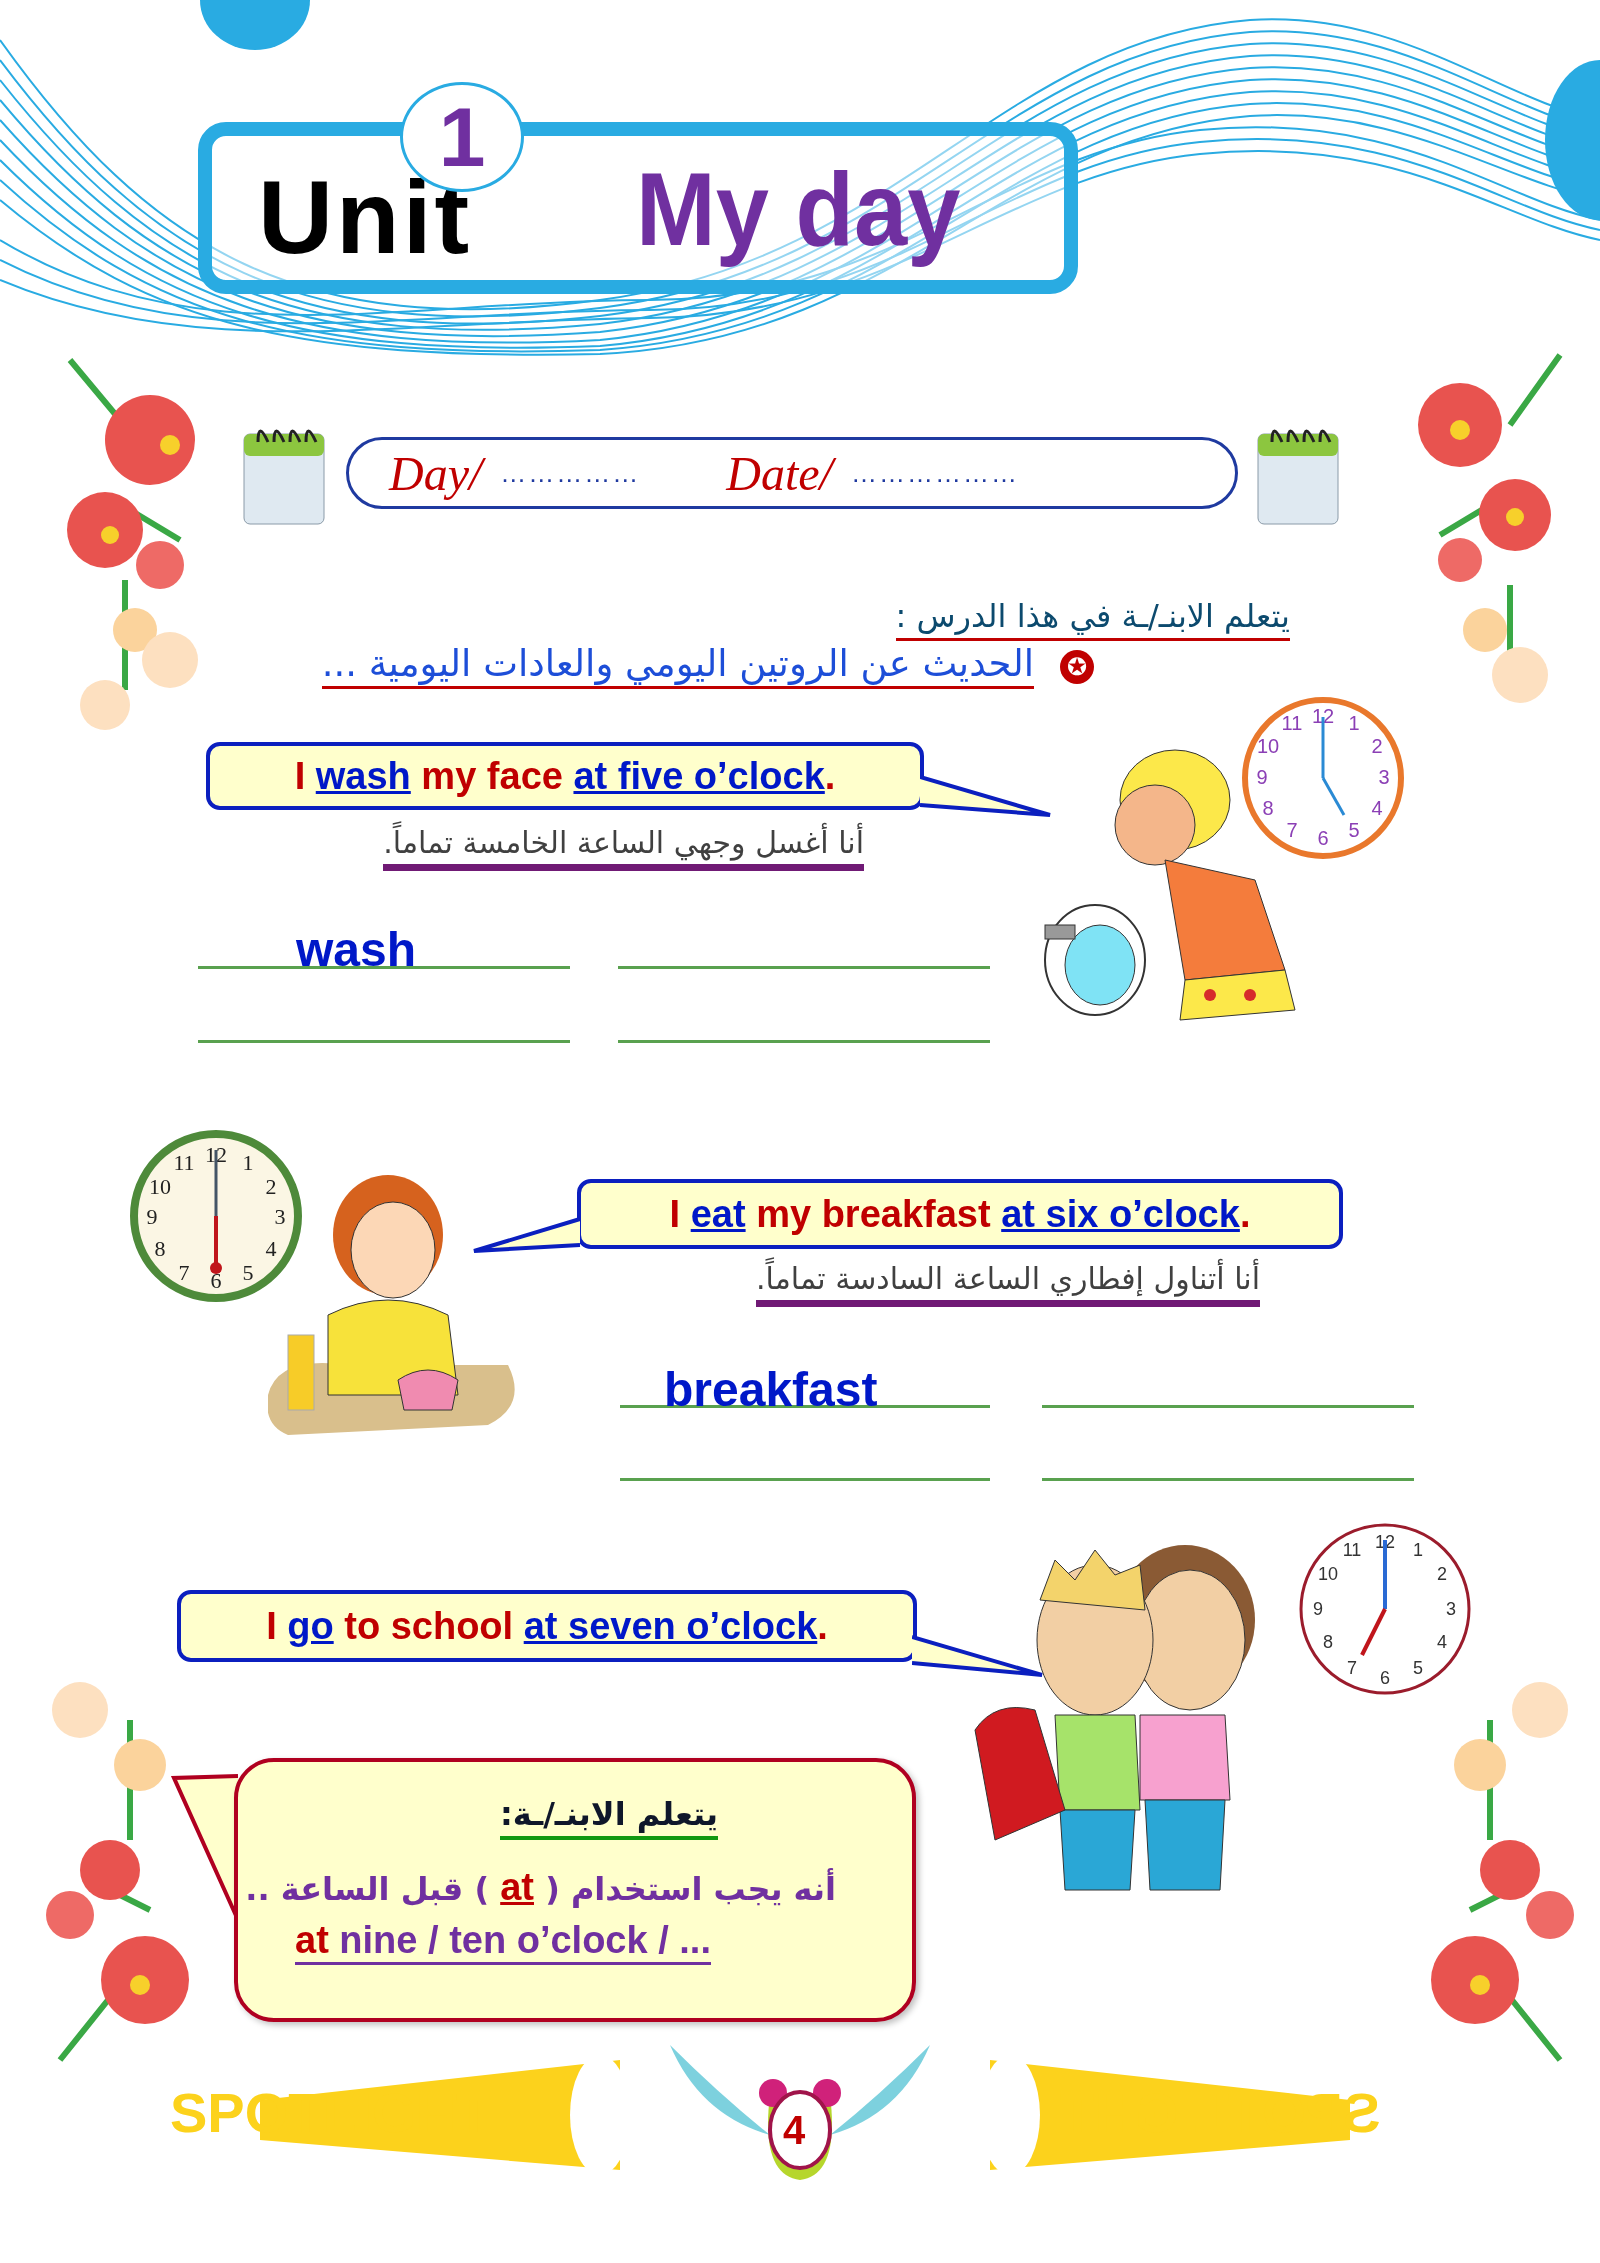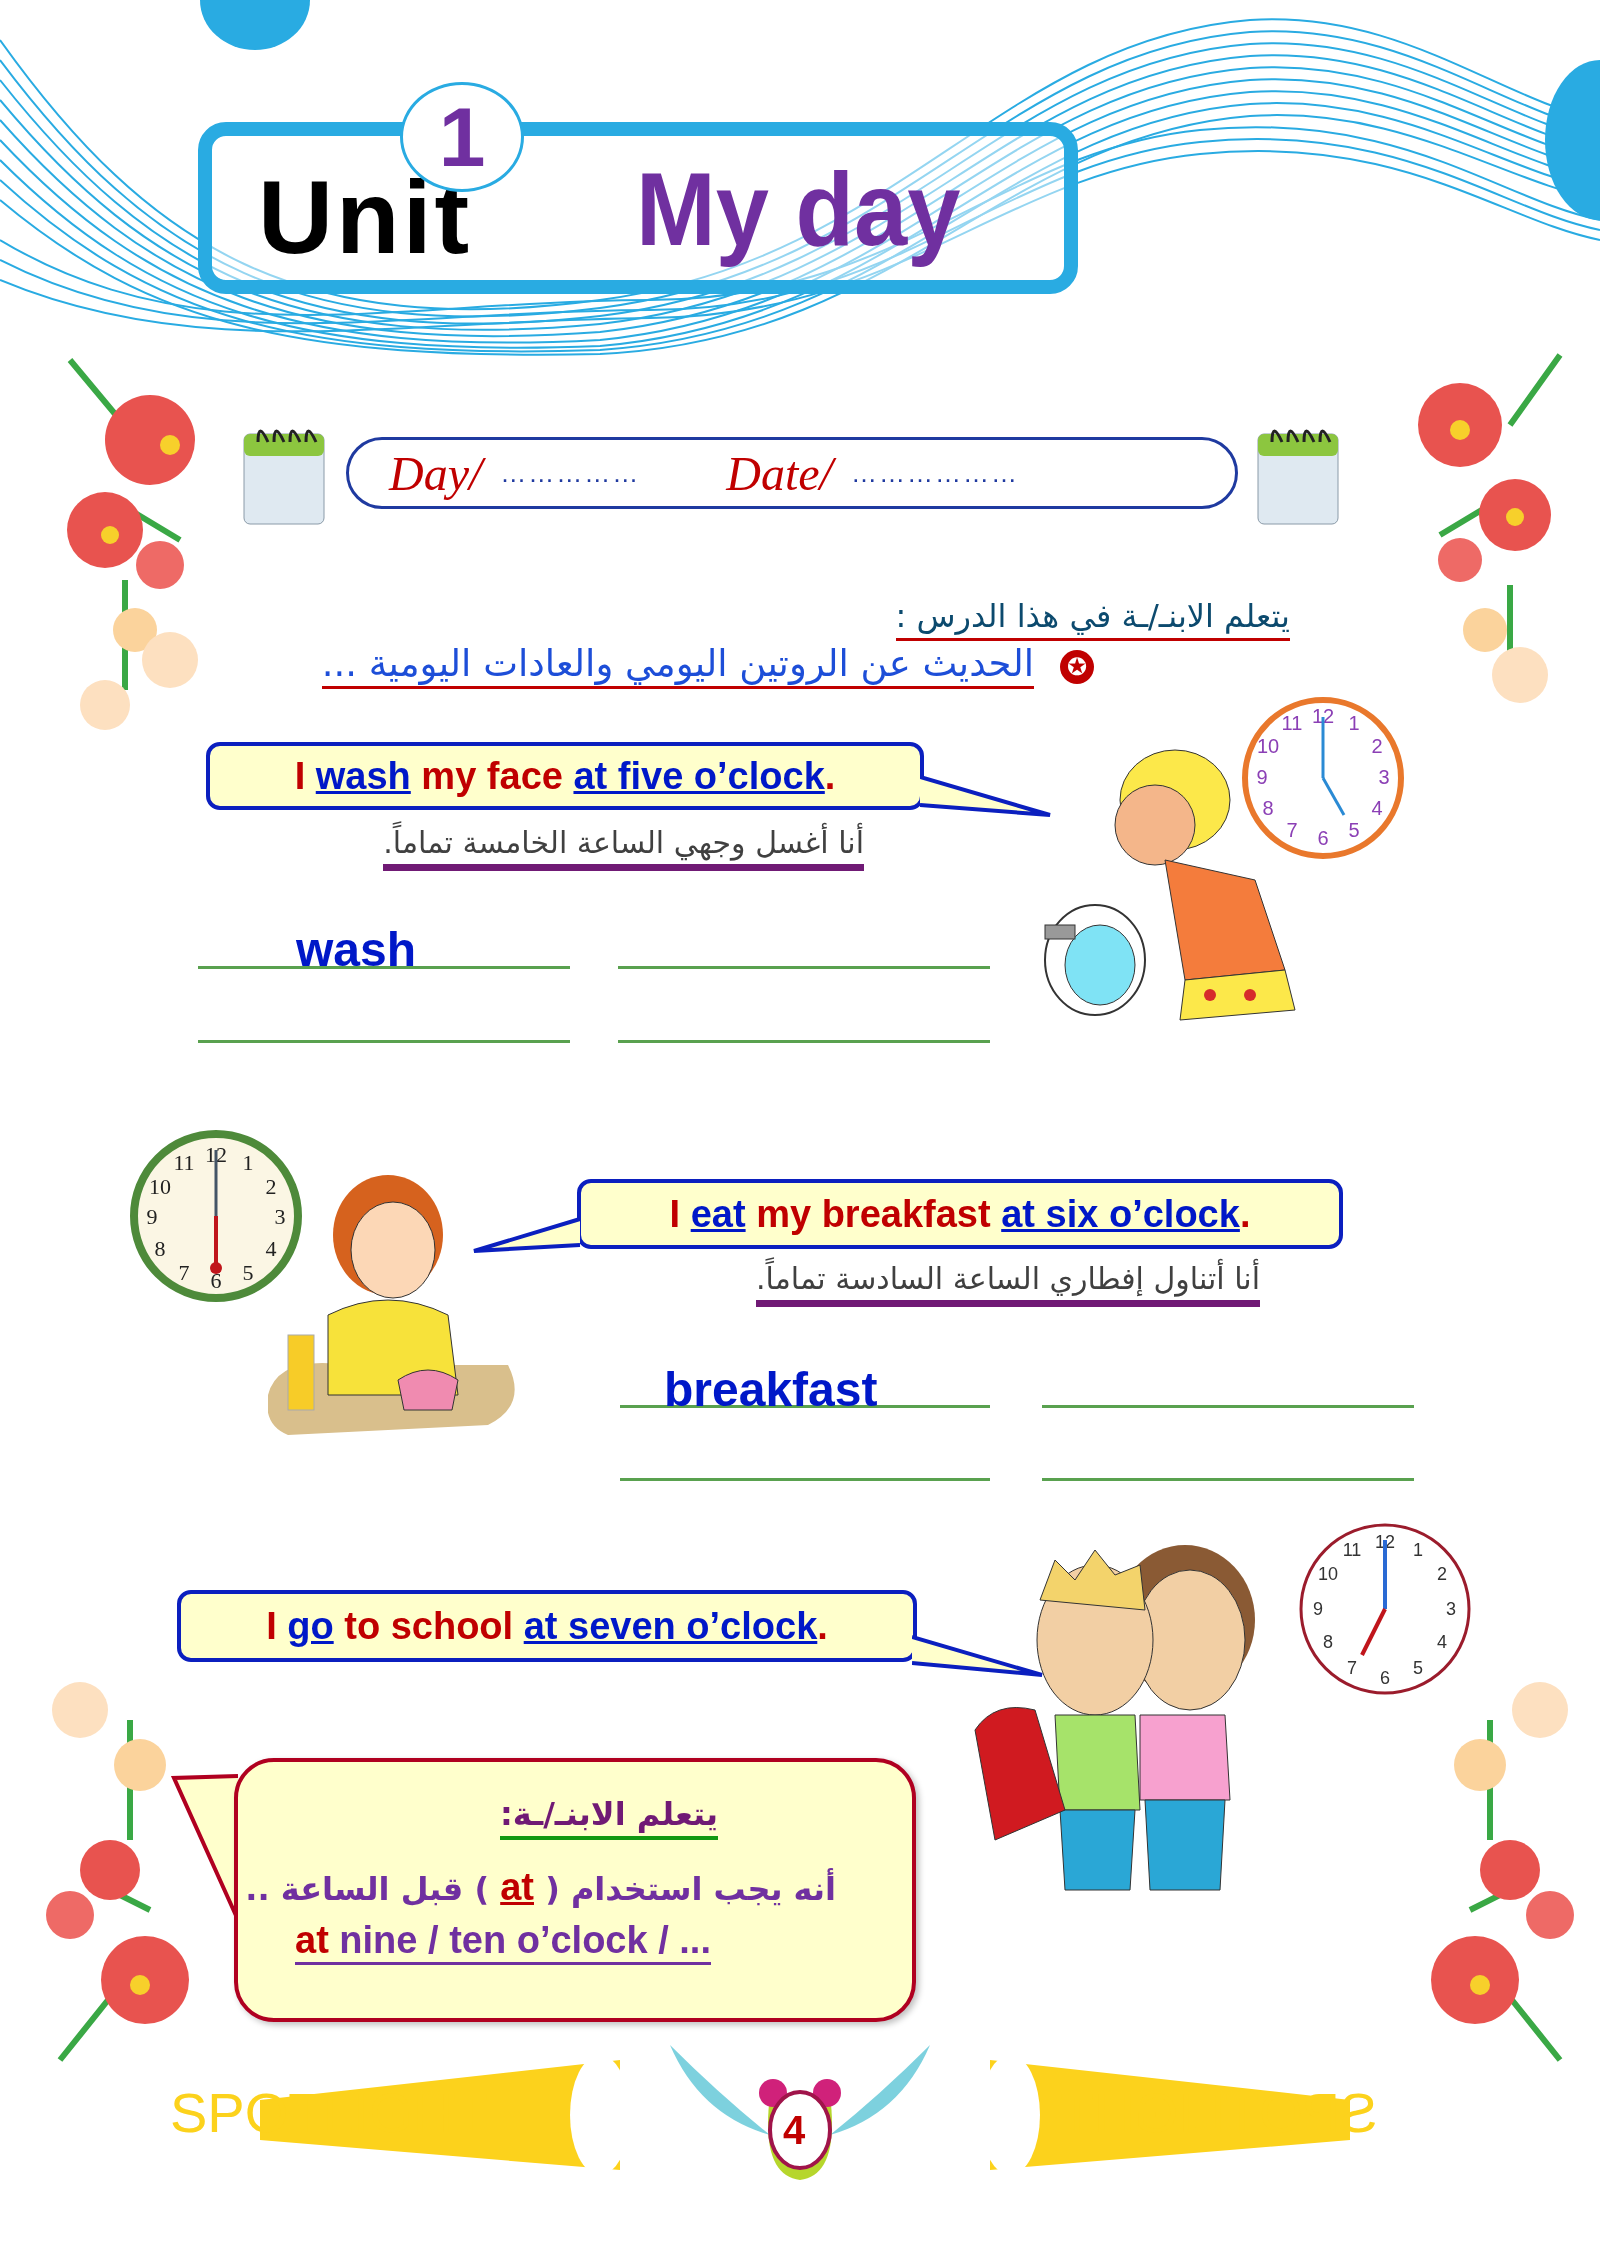--- a/index.html
+++ b/index.html
@@ -18,24 +18,24 @@
   .intro1{right:310px;top:594px;font-size:32px;color:#0c4a6e;border-bottom:3px solid #c00000;line-height:44px;}
   .intro2{right:566px;top:642px;font-size:37px;color:#1d4ed8;border-bottom:3px solid #c00000;line-height:44px;}
   .star-icon{left:1060px;top:650px;width:34px;height:34px;border-radius:50%;background:#c00000;color:#fff;display:flex;align-items:center;justify-content:center;font-size:24px;}
   .bubble{background:#ffffcc;border:4px solid #0b1fbf;border-radius:14px;box-sizing:border-box;display:flex;align-items:center;justify-content:center;font-weight:bold;font-size:38px;}
   .red{color:#c00000;}
   .blue{color:#0018c8;text-decoration:underline;text-decoration-thickness:3px;}
   .trans{font-size:30px;color:#404040;border-bottom:7px solid #701a75;line-height:42px;}
   .wline{height:0;border-top:3px solid #59a14f;}
   .filled{color:#0018c8;font-weight:bold;font-size:48px;}
   .note-box{left:234px;top:1758px;width:682px;height:264px;background:#ffffcc;border:4px solid #b00020;border-radius:40px;box-sizing:border-box;box-shadow:3px 3px 6px rgba(0,0,0,0.25);}
-  .note-title{left:500px;top:1792px;font-size:32px;color:#701a75;font-weight:bold;border-bottom:4px solid #119911;line-height:44px;}
+  .note-title{left:500px;top:1792px;font-size:32px;color:#0f172a;font-weight:bold;border-bottom:4px solid #119911;line-height:44px;}
   .note-line1{right:764px;top:1866px;font-size:32px;color:#7030a0;font-weight:bold;}
   .note-line2{left:295px;top:1918px;font-size:38px;color:#7030a0;font-weight:bold;border-bottom:3px solid #7030a0;line-height:44px;}
-  .footer-text{font-weight:400;font-size:56px;color:#fcd21c;font-family:"Liberation Sans",sans-serif;}
+  .footer-text{font-weight:700;font-size:56px;color:#fcd21c;font-family:"Liberation Sans",sans-serif;}
 </style>
 </head>
 <body>
 
 <svg class="waves" viewBox="0 0 1600 360">
   <g fill="none" stroke="#29abe2" stroke-width="2">
     <path d="M0,40 C150,250 300,340 600,300 C900,260 1000,40 1250,20 C1400,10 1500,100 1600,120"></path>
     <path d="M0,60 C150,260 300,345 600,308 C900,270 1000,52 1250,32 C1400,22 1500,110 1600,130"></path>
     <path d="M0,80 C150,270 300,350 600,316 C900,280 1000,64 1250,44 C1400,34 1500,120 1600,140"></path>
     <path d="M0,100 C150,280 300,352 600,324 C900,290 1000,76 1250,56 C1400,46 1500,130 1600,150"></path>

